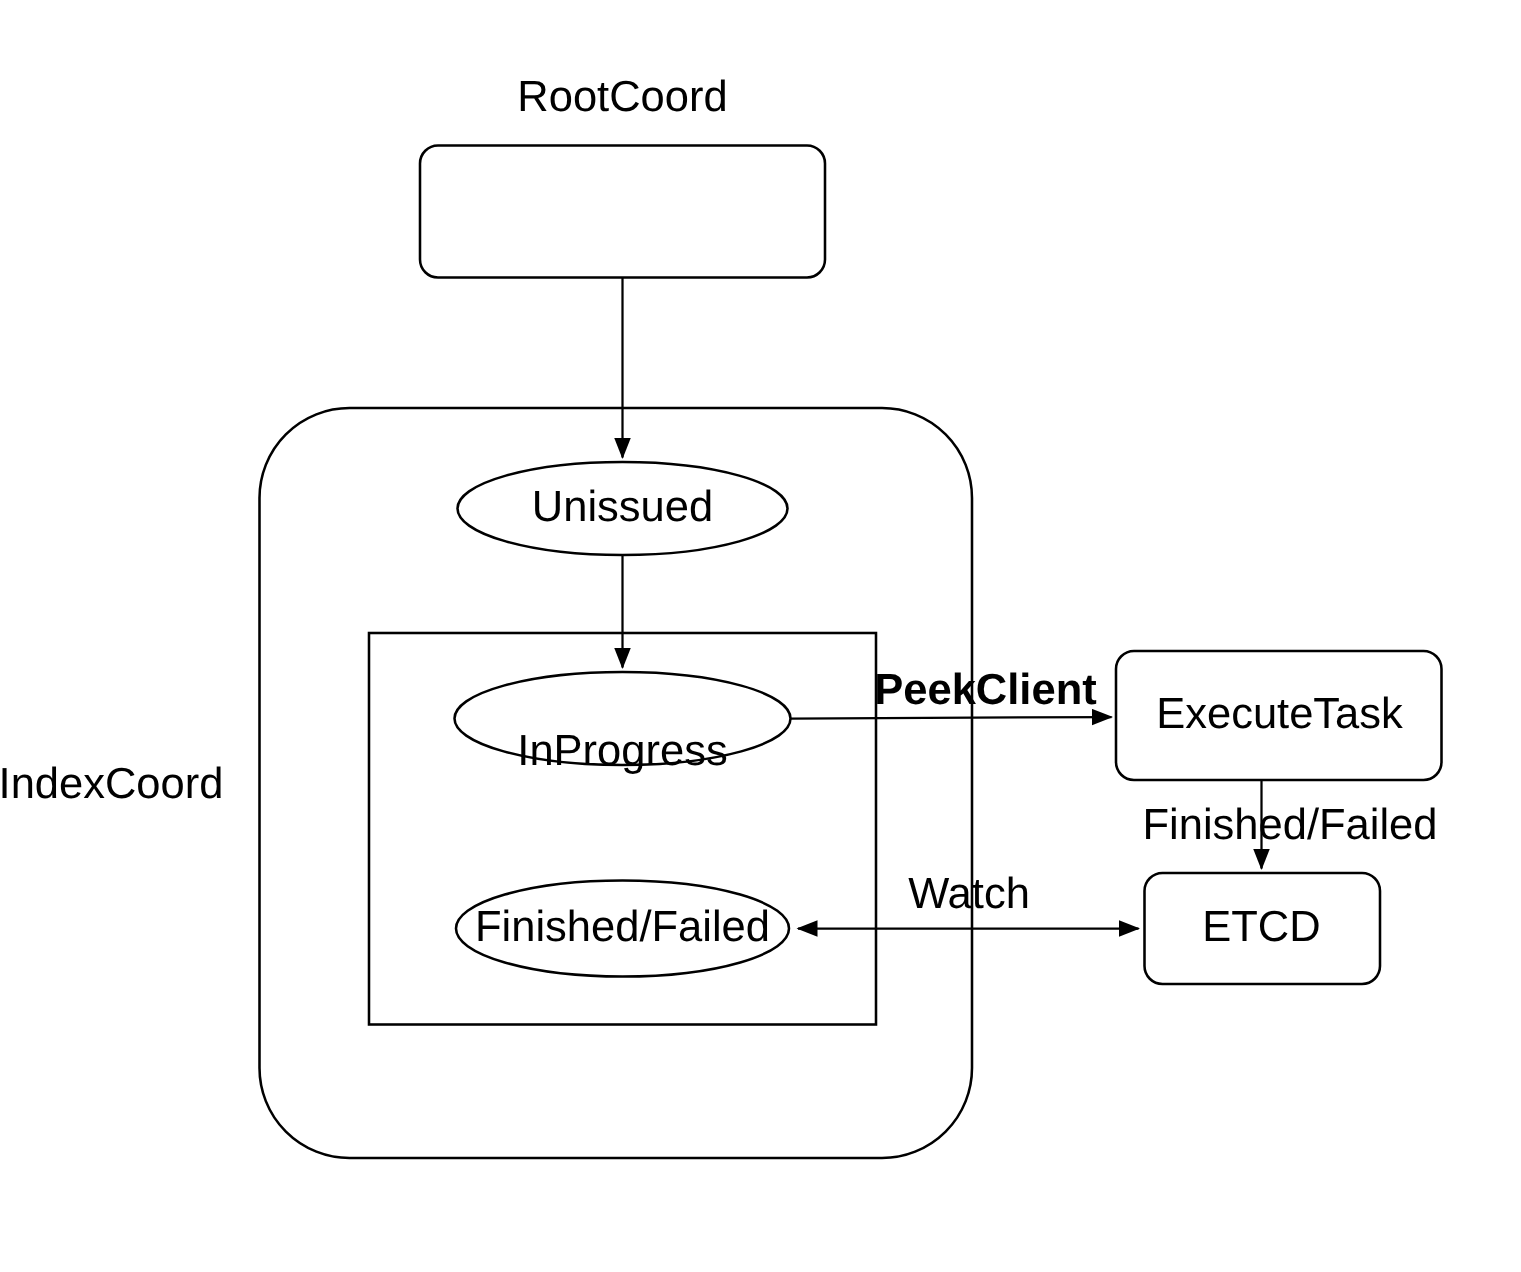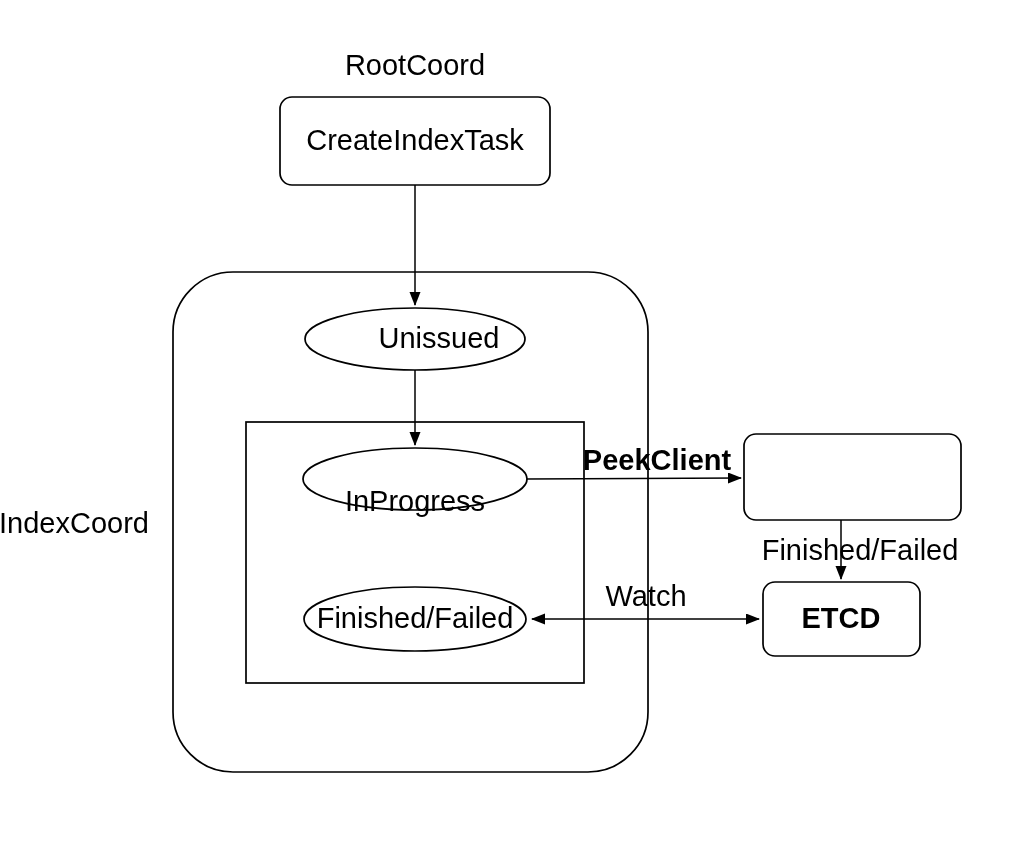--- a/index.html
+++ b/index.html
@@ -46,23 +46,23 @@
     <line class="edge" x1="415" y1="185" x2="415" y2="305" marker-end="url(#arrow)"></line>
     <line class="edge" x1="415" y1="370" x2="415" y2="445" marker-end="url(#arrow)"></line>
     <line class="edge" x1="527" y1="479" x2="741" y2="478" marker-end="url(#arrow)"></line>
     <line class="edge" x1="841" y1="520" x2="841" y2="579" marker-end="url(#arrow)"></line>
     <line class="edge" x1="532" y1="619" x2="759" y2="619" marker-start="url(#arrow)" marker-end="url(#arrow)"></line>
   </svg>
 
   <div class="lbl" style="left:415px; top:66px;">RootCoord</div>
   <div class="lbl" style="left:74px; top:524px;">IndexCoord</div>
 
-  <div class="lbl" style="left:415px; top:141px;">CreateIndexTask</div>
-  <div class="lbl" style="left:439px; top:339px;">Unissued</div>
+  <div class="lbl" style="left:415px; top:339px;">Unissued</div>
   <div class="lbl" style="left:415px; top:479px;margin-top:23px;">InProgress</div>
   <div class="lbl" style="left:415px; top:619px;">Finished/Failed</div>
-  <div class="lbl" style="left:841px; top:619px;font-weight:bold;">ETCD</div>
+  <div class="lbl" style="left:853px; top:477px;">ExecuteTask</div>
+  <div class="lbl" style="left:841px; top:619px;">ETCD</div>
 
   <div class="lbl" style="left:657px; top:461px;font-weight:bold;">PeekClient</div>
   <div class="lbl" style="left:860px; top:551px;">Finished/Failed</div>
   <div class="lbl" style="left:646px; top:597px;">Watch</div>
 
 </div>
 
 </body></html>

